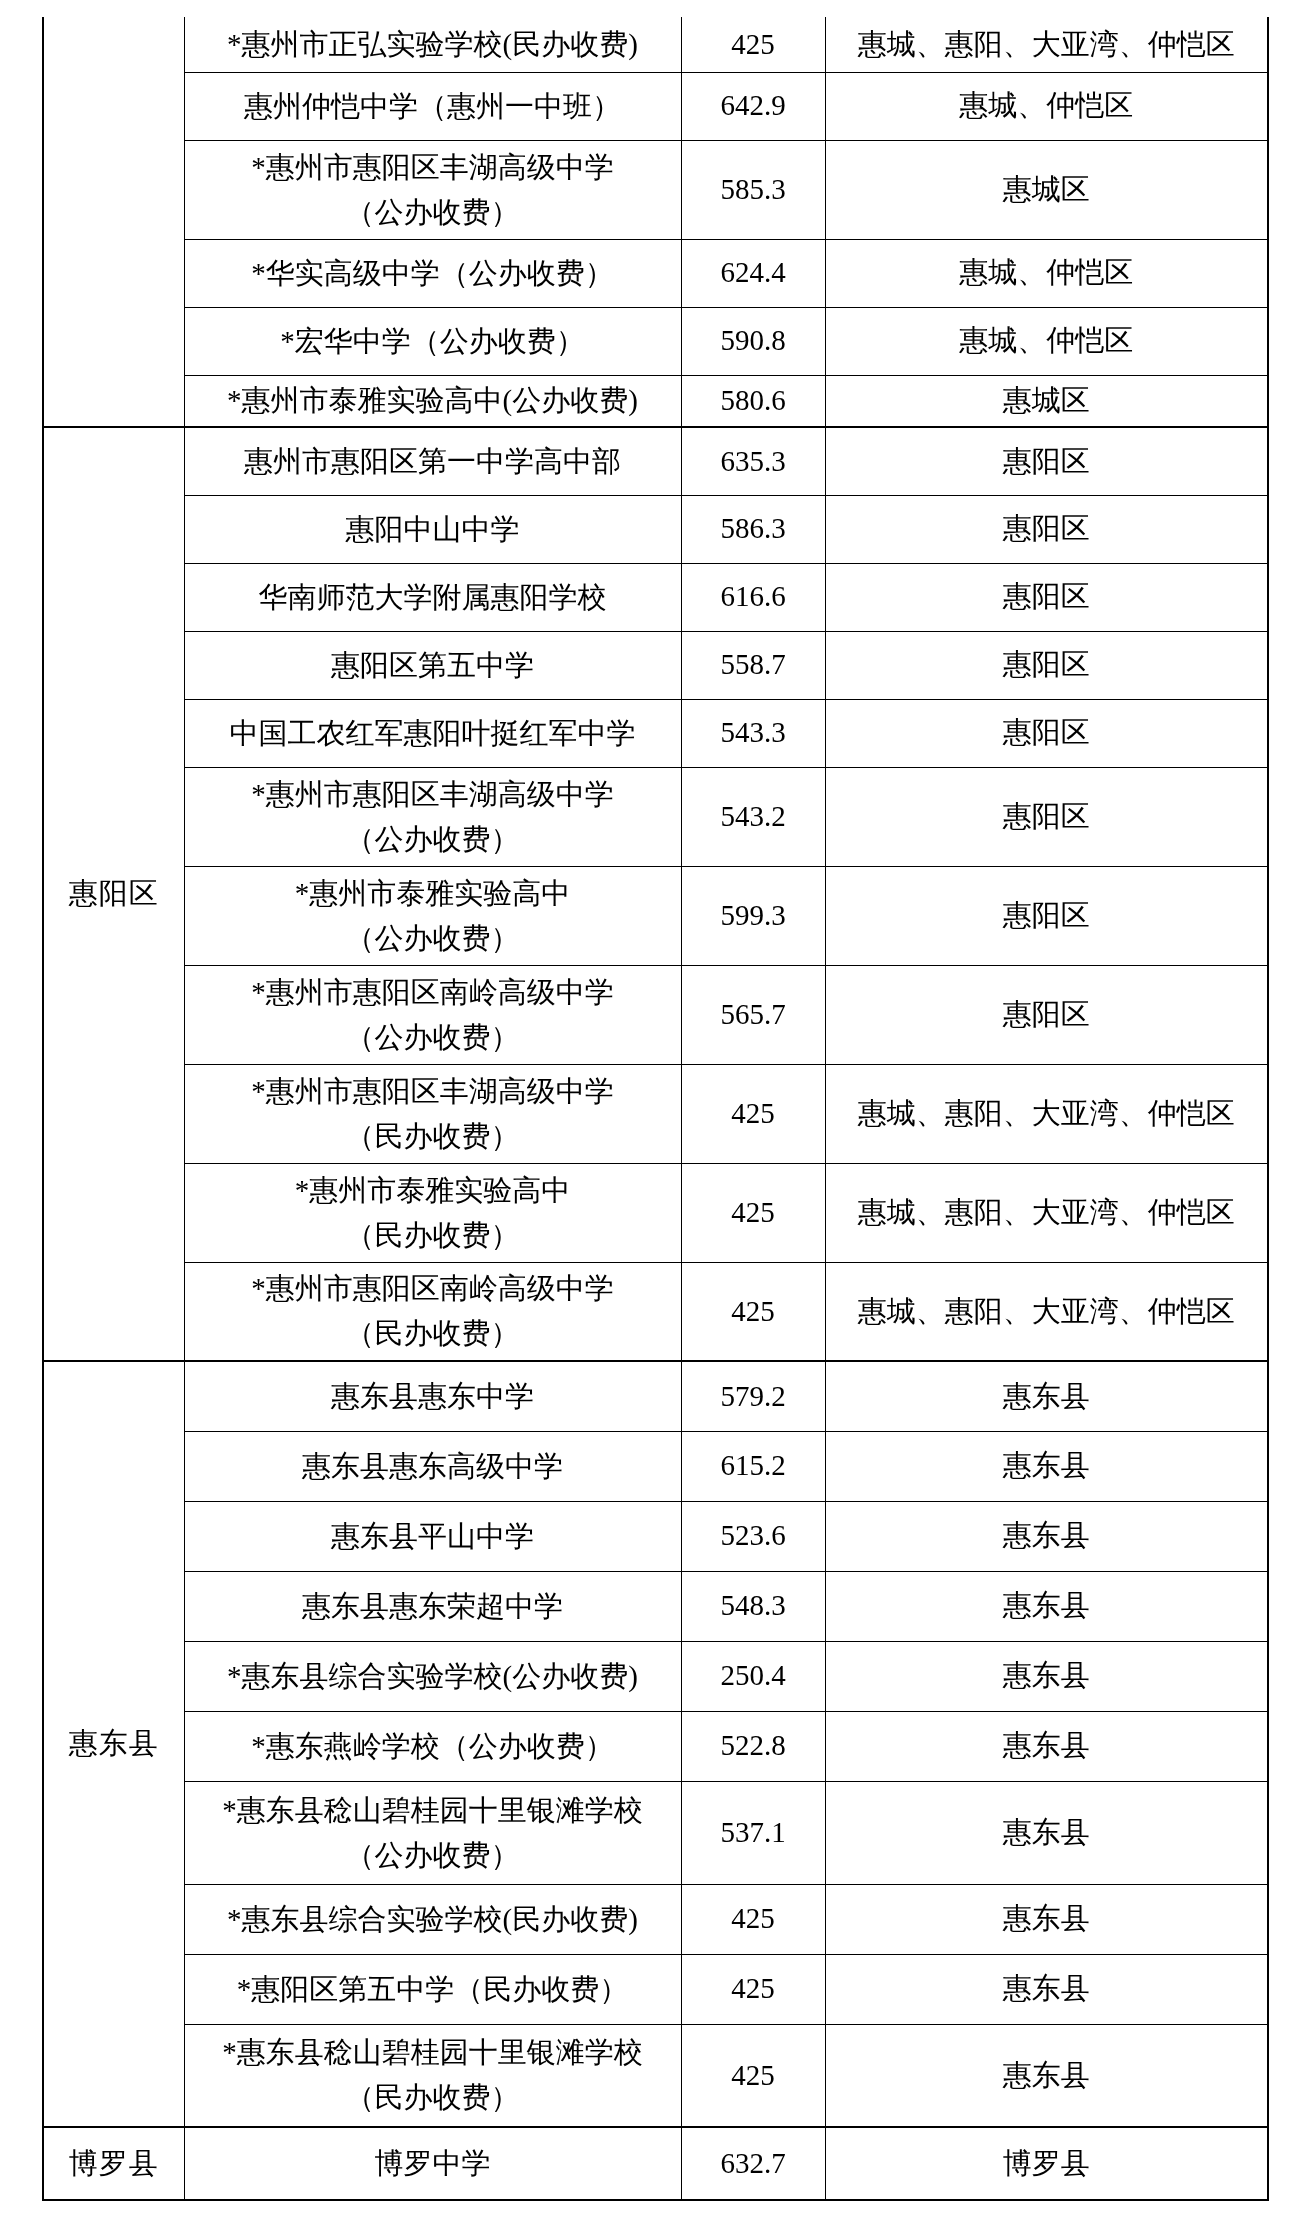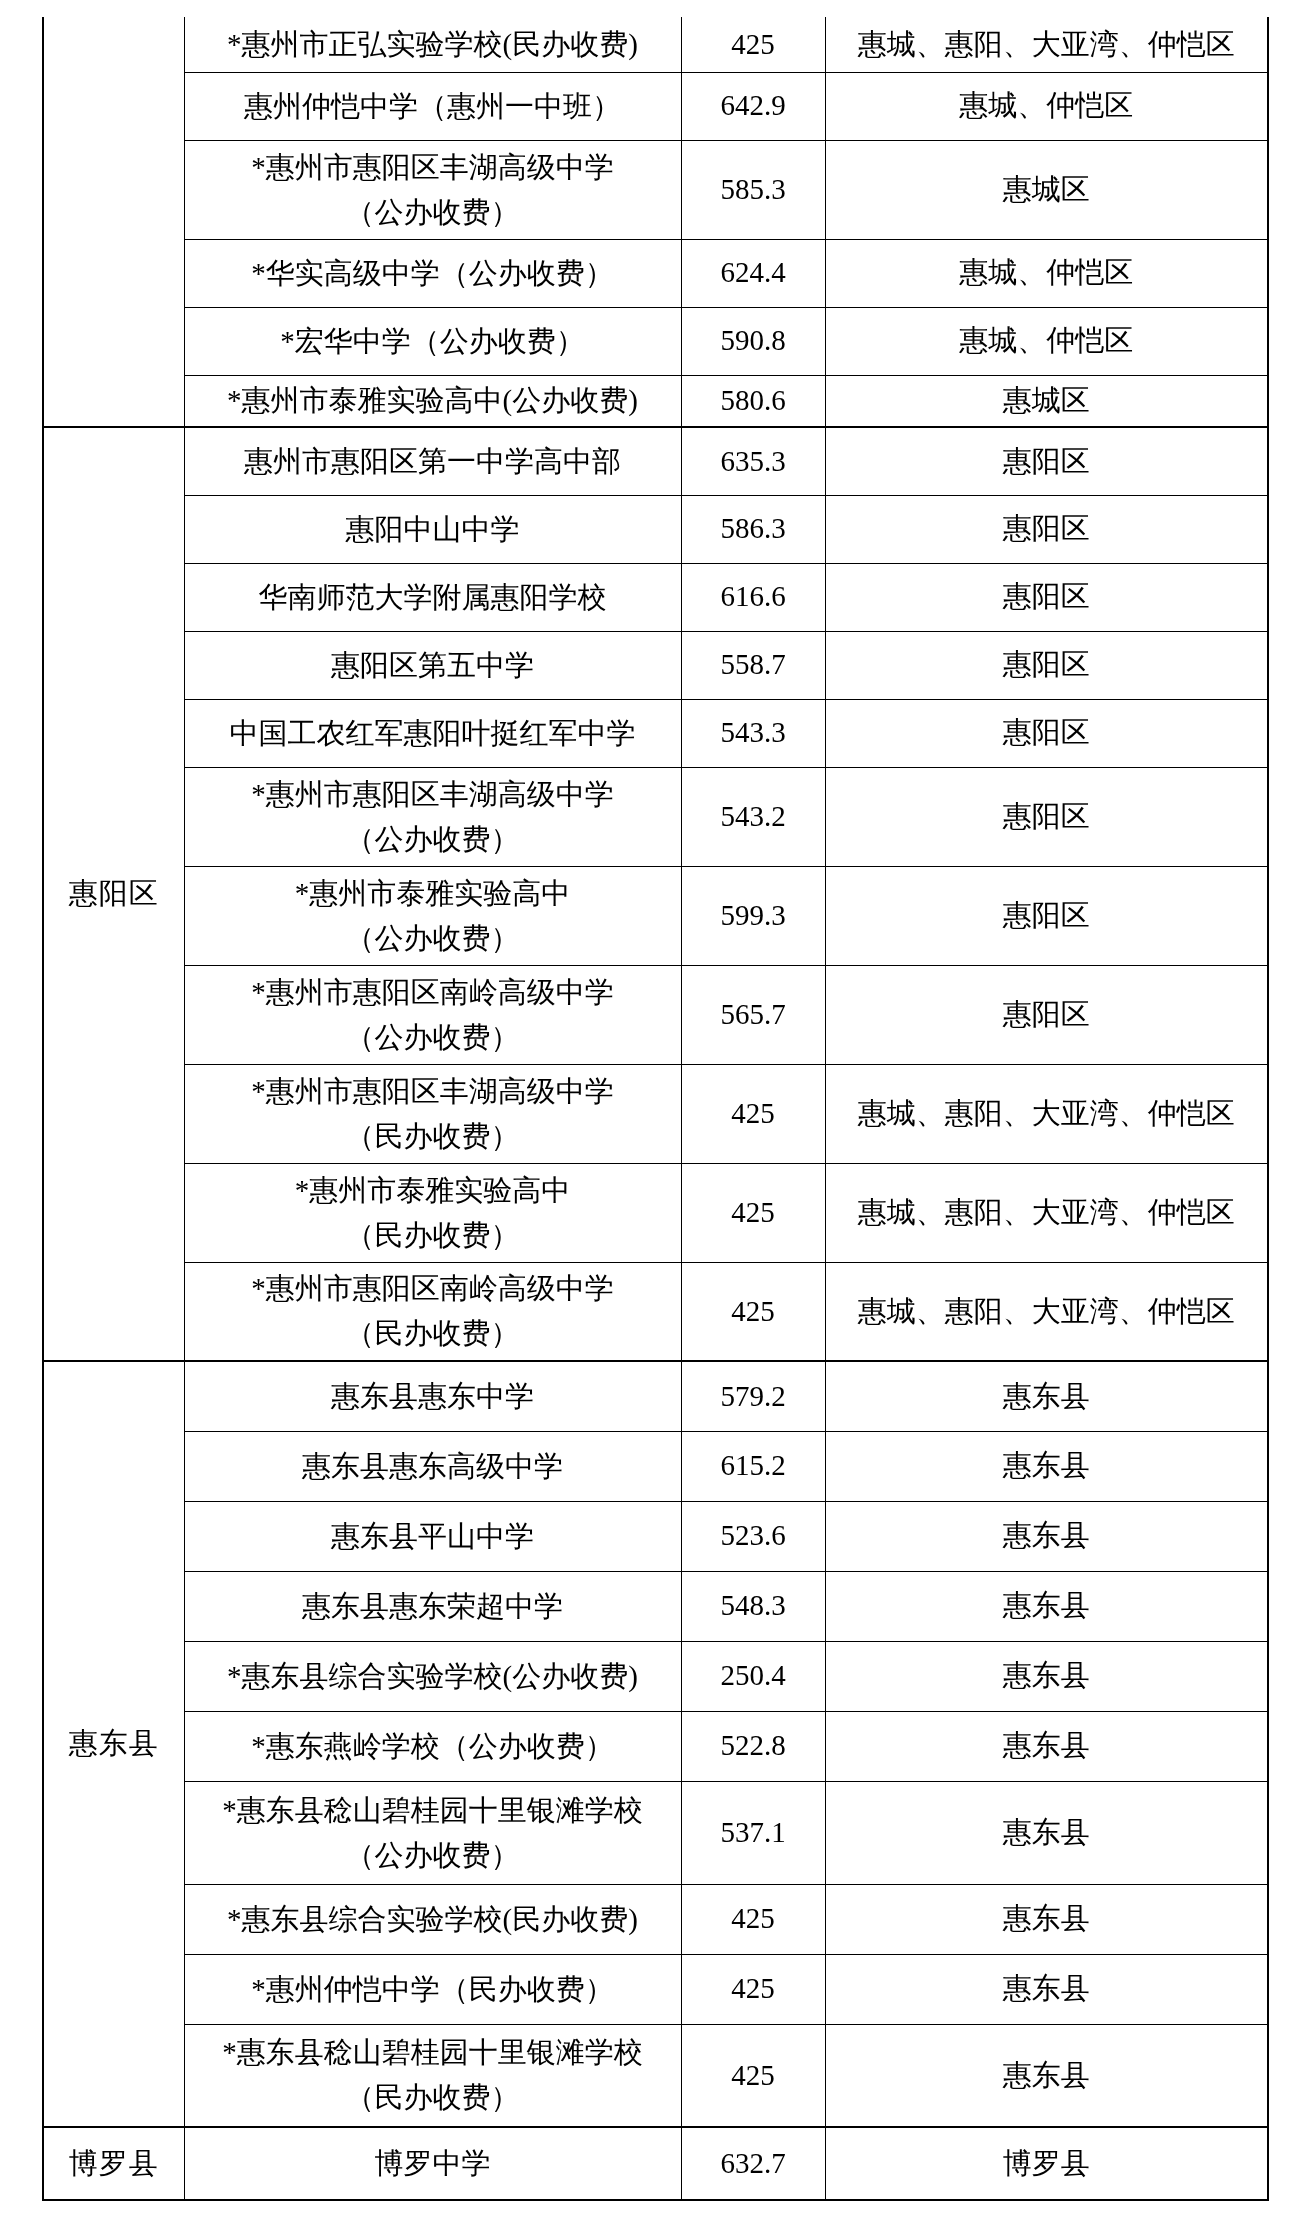--- a/index.html
+++ b/index.html
@@ -337,21 +337,21 @@
           </td>
           <td class="score-cell">
             <span class="score-value">425</span>
           </td>
           <td class="region-cell">
             <span class="region-value">惠东县</span>
           </td>
         </tr>
         <tr style="height: 70px;">
           <td class="school-cell">
-            <span class="school-line school-name-line">*惠州仲恺中学（民办收费）</span>
+            <span class="school-line school-name-line">*惠阳区第五中学（民办收费）</span>
           </td>
           <td class="score-cell">
             <span class="score-value">425</span>
           </td>
           <td class="region-cell">
             <span class="region-value">惠东县</span>
           </td>
         </tr>
         <tr style="height: 103px;">
           <td class="school-cell">

